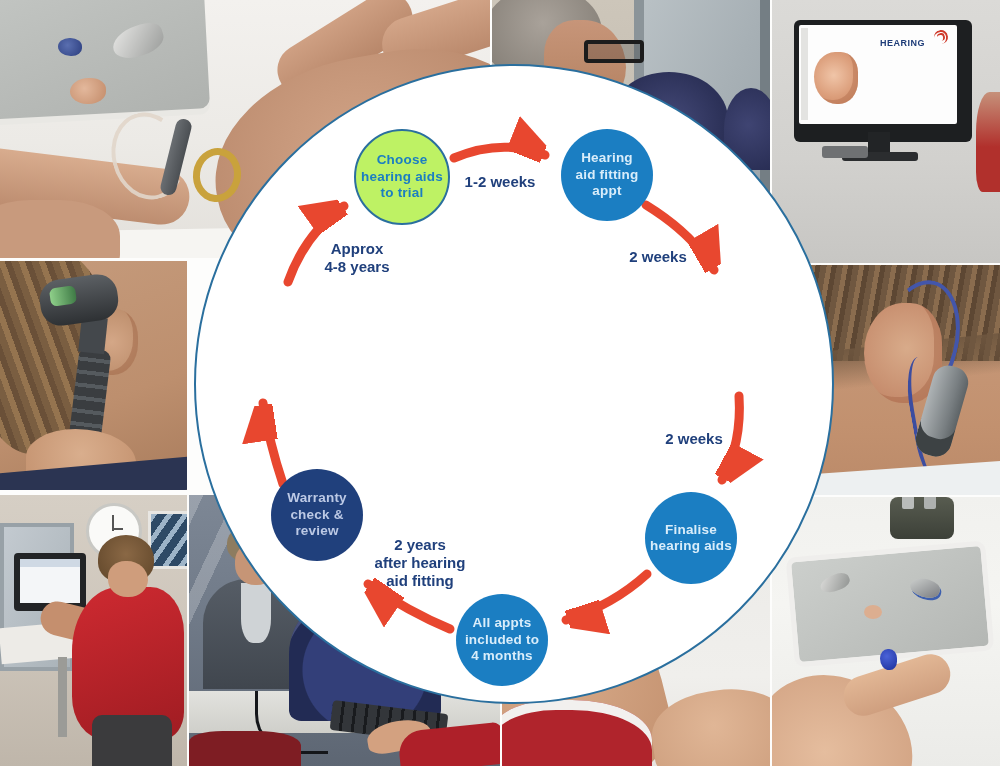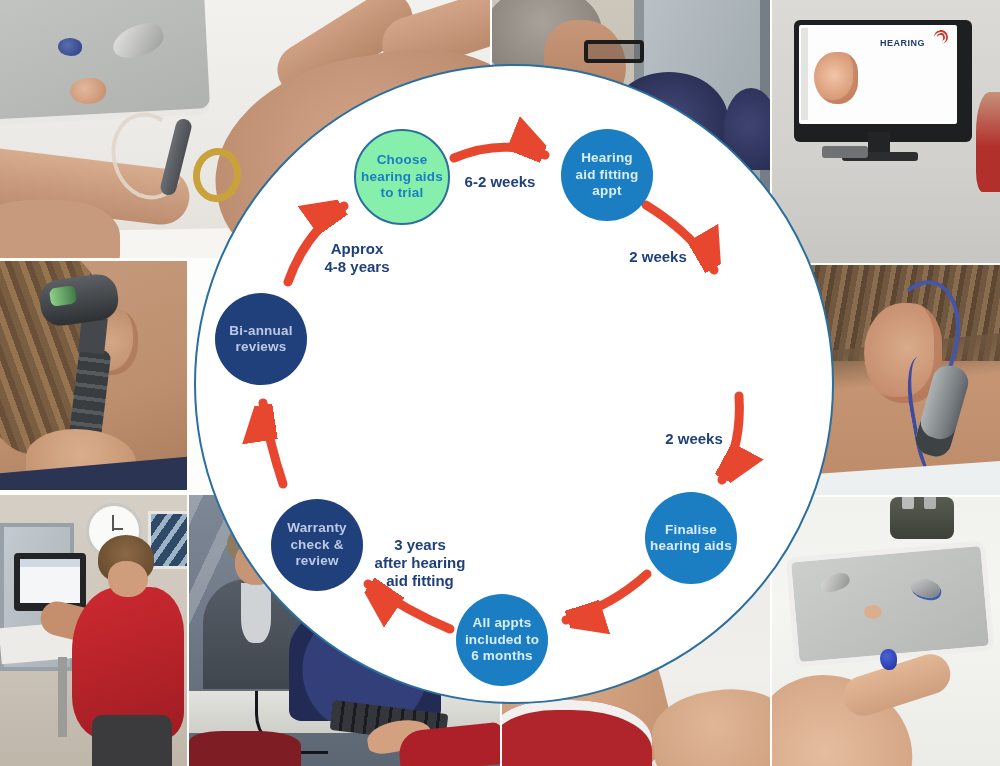--- a/index.html
+++ b/index.html
@@ -133,21 +133,21 @@
 
   
   .big-circle{position:absolute;left:194px;top:64px;width:636px;height:636px;background:#fff;border:2px solid #2a6f9e;border-radius:50%;z-index:5;}
   svg.arrows{position:absolute;left:0;top:0;width:1000px;height:766px;z-index:6;}
   .node{position:absolute;width:92px;height:92px;border-radius:50%;display:flex;align-items:center;justify-content:center;text-align:center;z-index:7;}
   .node .node-label{white-space:pre-line;font-size:13.5px;line-height:16.5px;font-weight:bold;letter-spacing:.2px;}
   .node.blue{background:#1b7ec2;}
   .node.blue .node-label{color:#d9edfa;}
   .node.navy{background:#20407c;}
   .node.navy .node-label{color:#bcc9e5;}
-  .node.outline{background:#86efac;border:2px solid #2a6f9e;}
+  .node.outline{background:#bef264;border:2px solid #2a6f9e;}
   .node.outline .node-label{color:#1b7ec2;}
   .edge-label{position:absolute;transform:translate(-50%,-50%);color:#20407c;font-weight:bold;font-size:15px;line-height:18px;text-align:center;white-space:pre-line;z-index:7;}
   .diagram-title{position:absolute;left:347px;top:326px;width:320px;text-align:center;color:#20407c;font-size:34px;line-height:42px;font-weight:800;white-space:pre-line;z-index:7;letter-spacing:.2px;}
 </style>
 </head>
 <body>
 
 <div class="stage">
 
   <div class="photo pA">
@@ -297,35 +297,31 @@
 aid fitting
 appt</span>
   </div>
   <div class="node blue" style="left:645px;top:492px;">
     <span class="node-label">Finalise
 hearing aids</span>
   </div>
   <div class="node blue" style="left:456px;top:594px;">
     <span class="node-label">All appts
 included to
-6 months</span>
-  </div>
-  <div class="node navy" style="left:271px;top:499px;align-items:center;">
+4 months</span>
+  </div>
+  <div class="node navy" style="left:271px;top:469px;align-items:center;">
     <span class="node-label">Warranty
 check &amp;
 review</span>
   </div>
-  <div class="node navy" style="left:215px;top:293px;">
-    <span class="node-label">Bi-annual
-reviews</span>
-  </div>
-
-  <div class="edge-label" style="left:500px;top:182px;">6-2 weeks</div>
+
+  <div class="edge-label" style="left:500px;top:182px;">1-2 weeks</div>
   <div class="edge-label" style="left:658px;top:257px;">2 weeks</div>
   <div class="edge-label" style="left:694px;top:439px;">2 weeks</div>
-  <div class="edge-label" style="left:420px;top:563px;">3 years
+  <div class="edge-label" style="left:420px;top:563px;">2 years
 after hearing
 aid fitting</div>
   <div class="edge-label" style="left:357px;top:258px;">Approx
 4-8 years</div>
 
 
 </div>
 
 </body></html>

